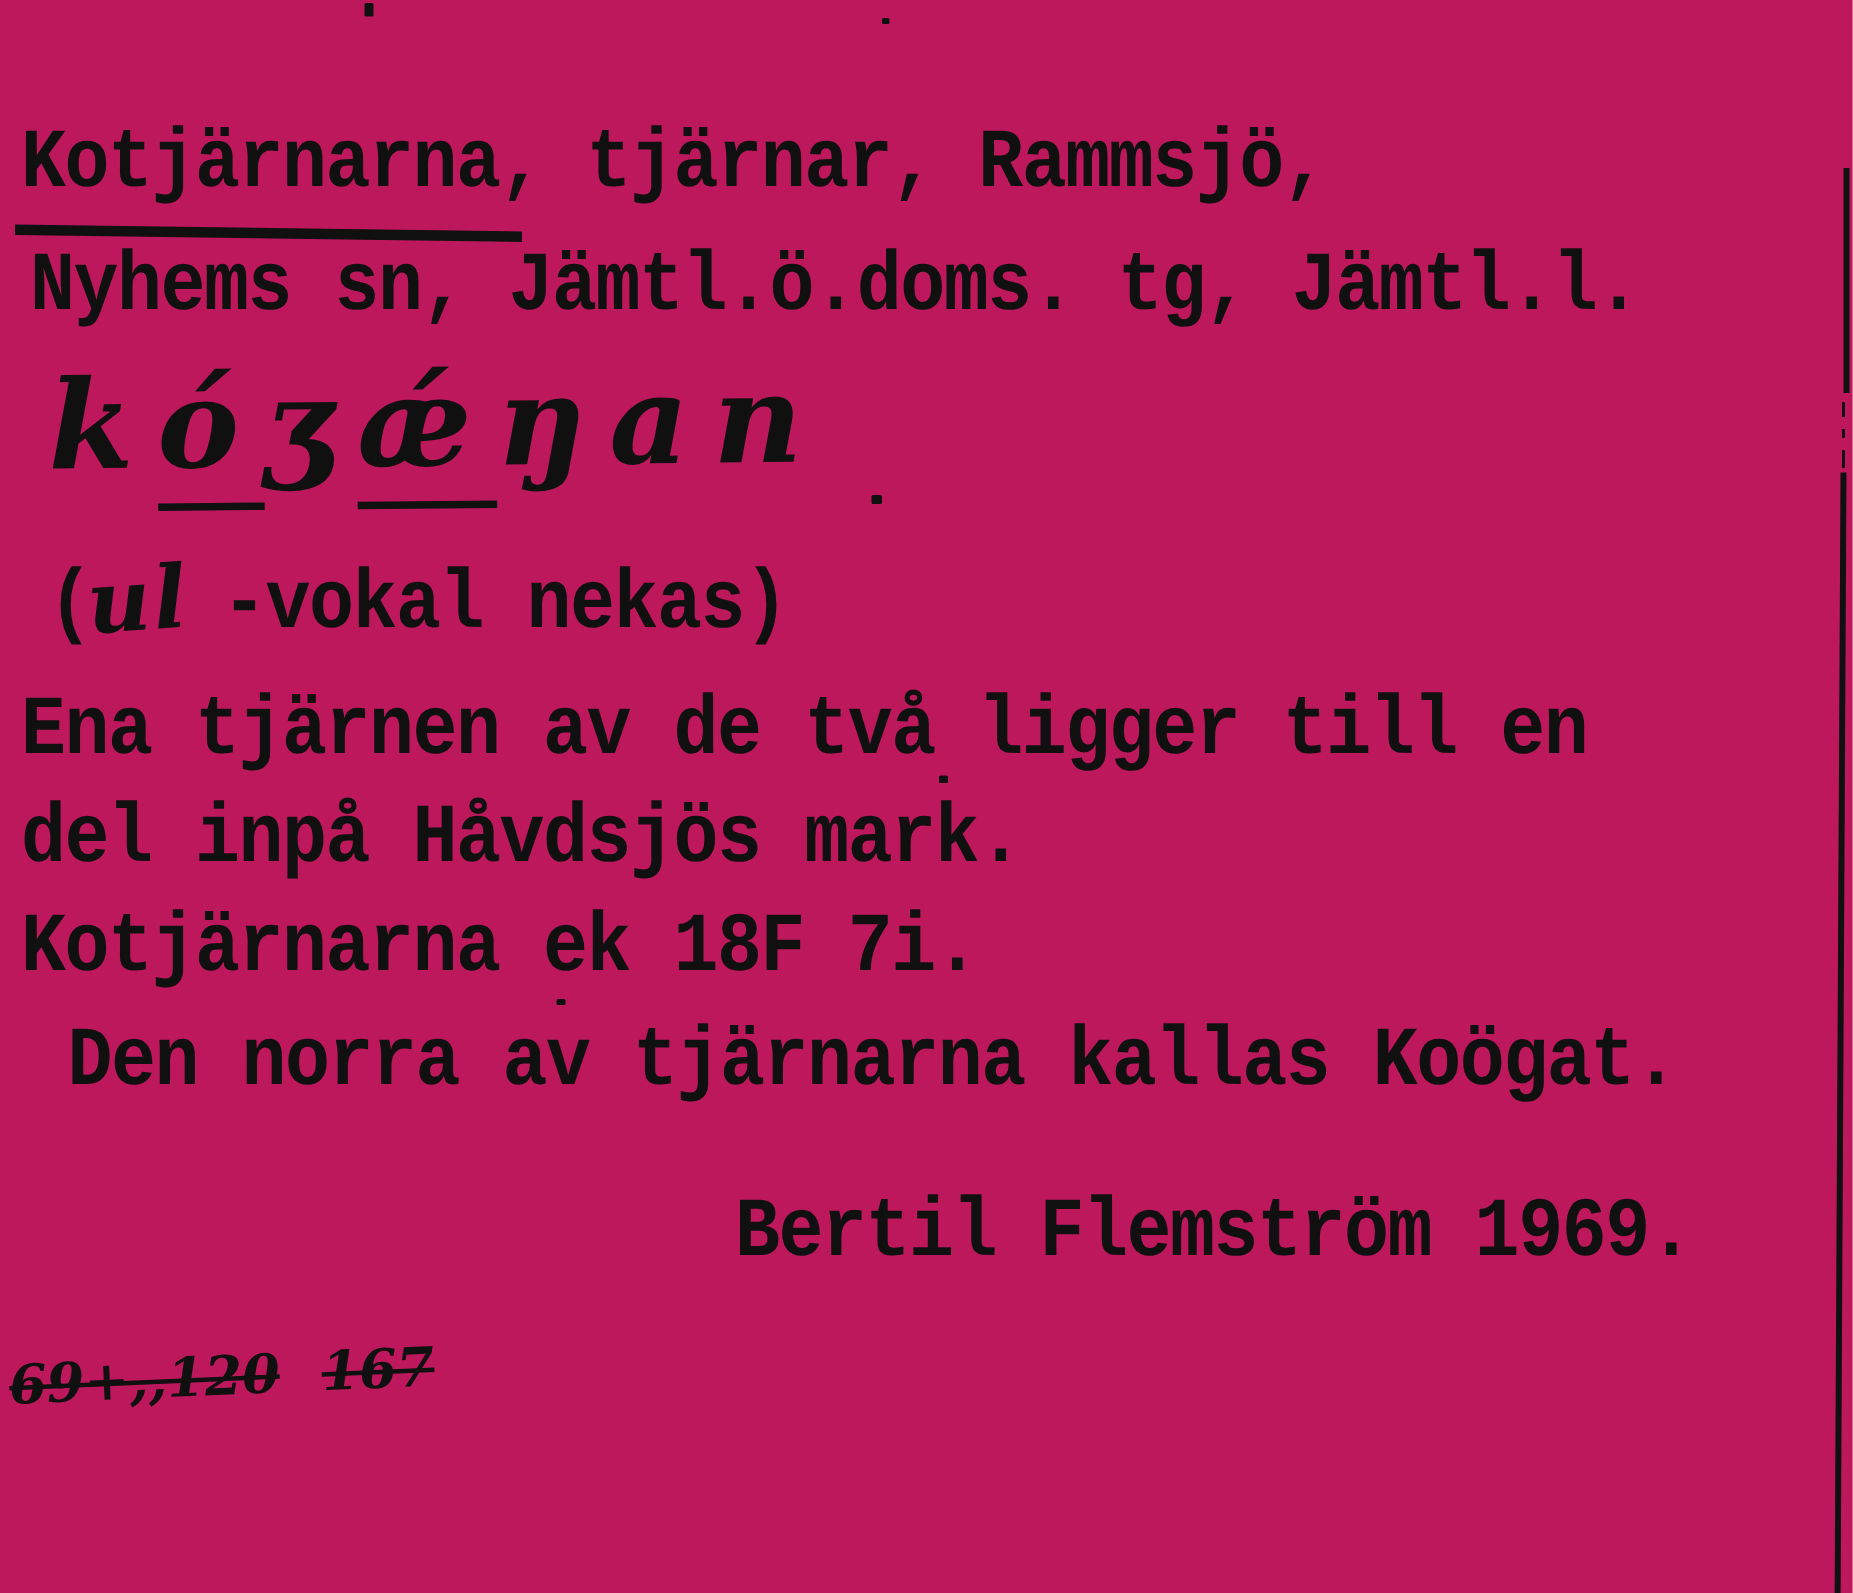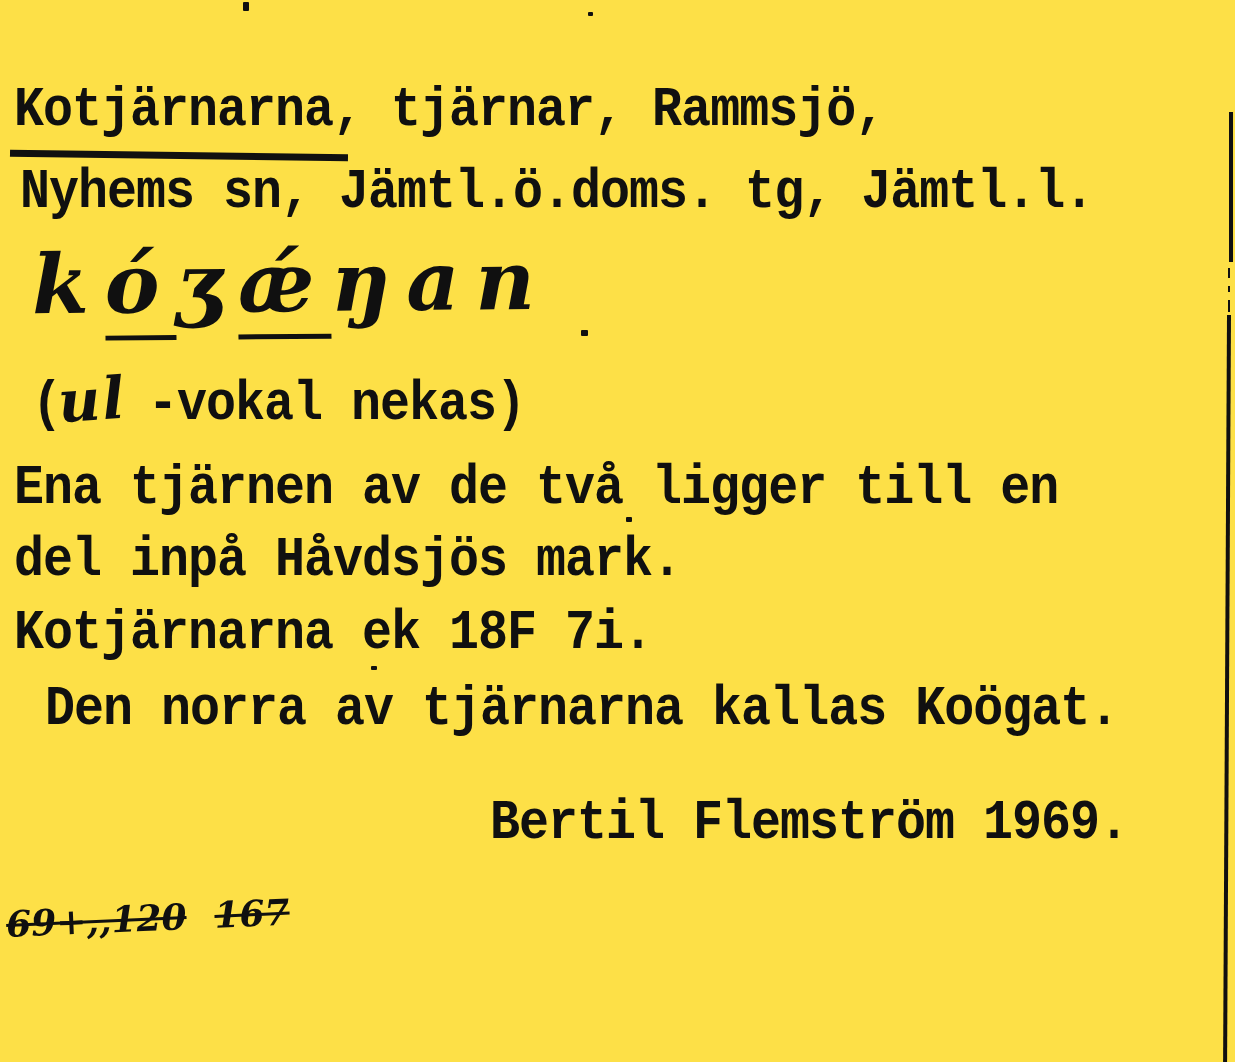--- a/index.html
+++ b/index.html
@@ -1,21 +1,21 @@
 <!DOCTYPE html>
 <html><head>
 <meta charset="utf-8">
 <style>
   html,body{margin:0;padding:0;}
   body{
     width:1235px;height:1062px;position:relative;overflow:hidden;
     background:#ffffff;color:#101010;
     font-family:"Liberation Mono", monospace;
   }
-  .card{position:absolute;inset:0;background:#fde047;}
+  .card{position:absolute;inset:0;background:#be185d;}
   .typed{
     position:absolute;white-space:pre;
     font-family:"Liberation Mono", monospace;
     font-size:50px;font-weight:700;letter-spacing:-1px;color:#101010;
     transform:scaleY(1.12);transform-origin:left top;
   }
   .headword-line{left:14px;top:78px;}
   .locality-line{left:20px;top:160px;}
   .underline-bar{
     position:absolute;left:10px;top:152px;width:338px;height:7px;

